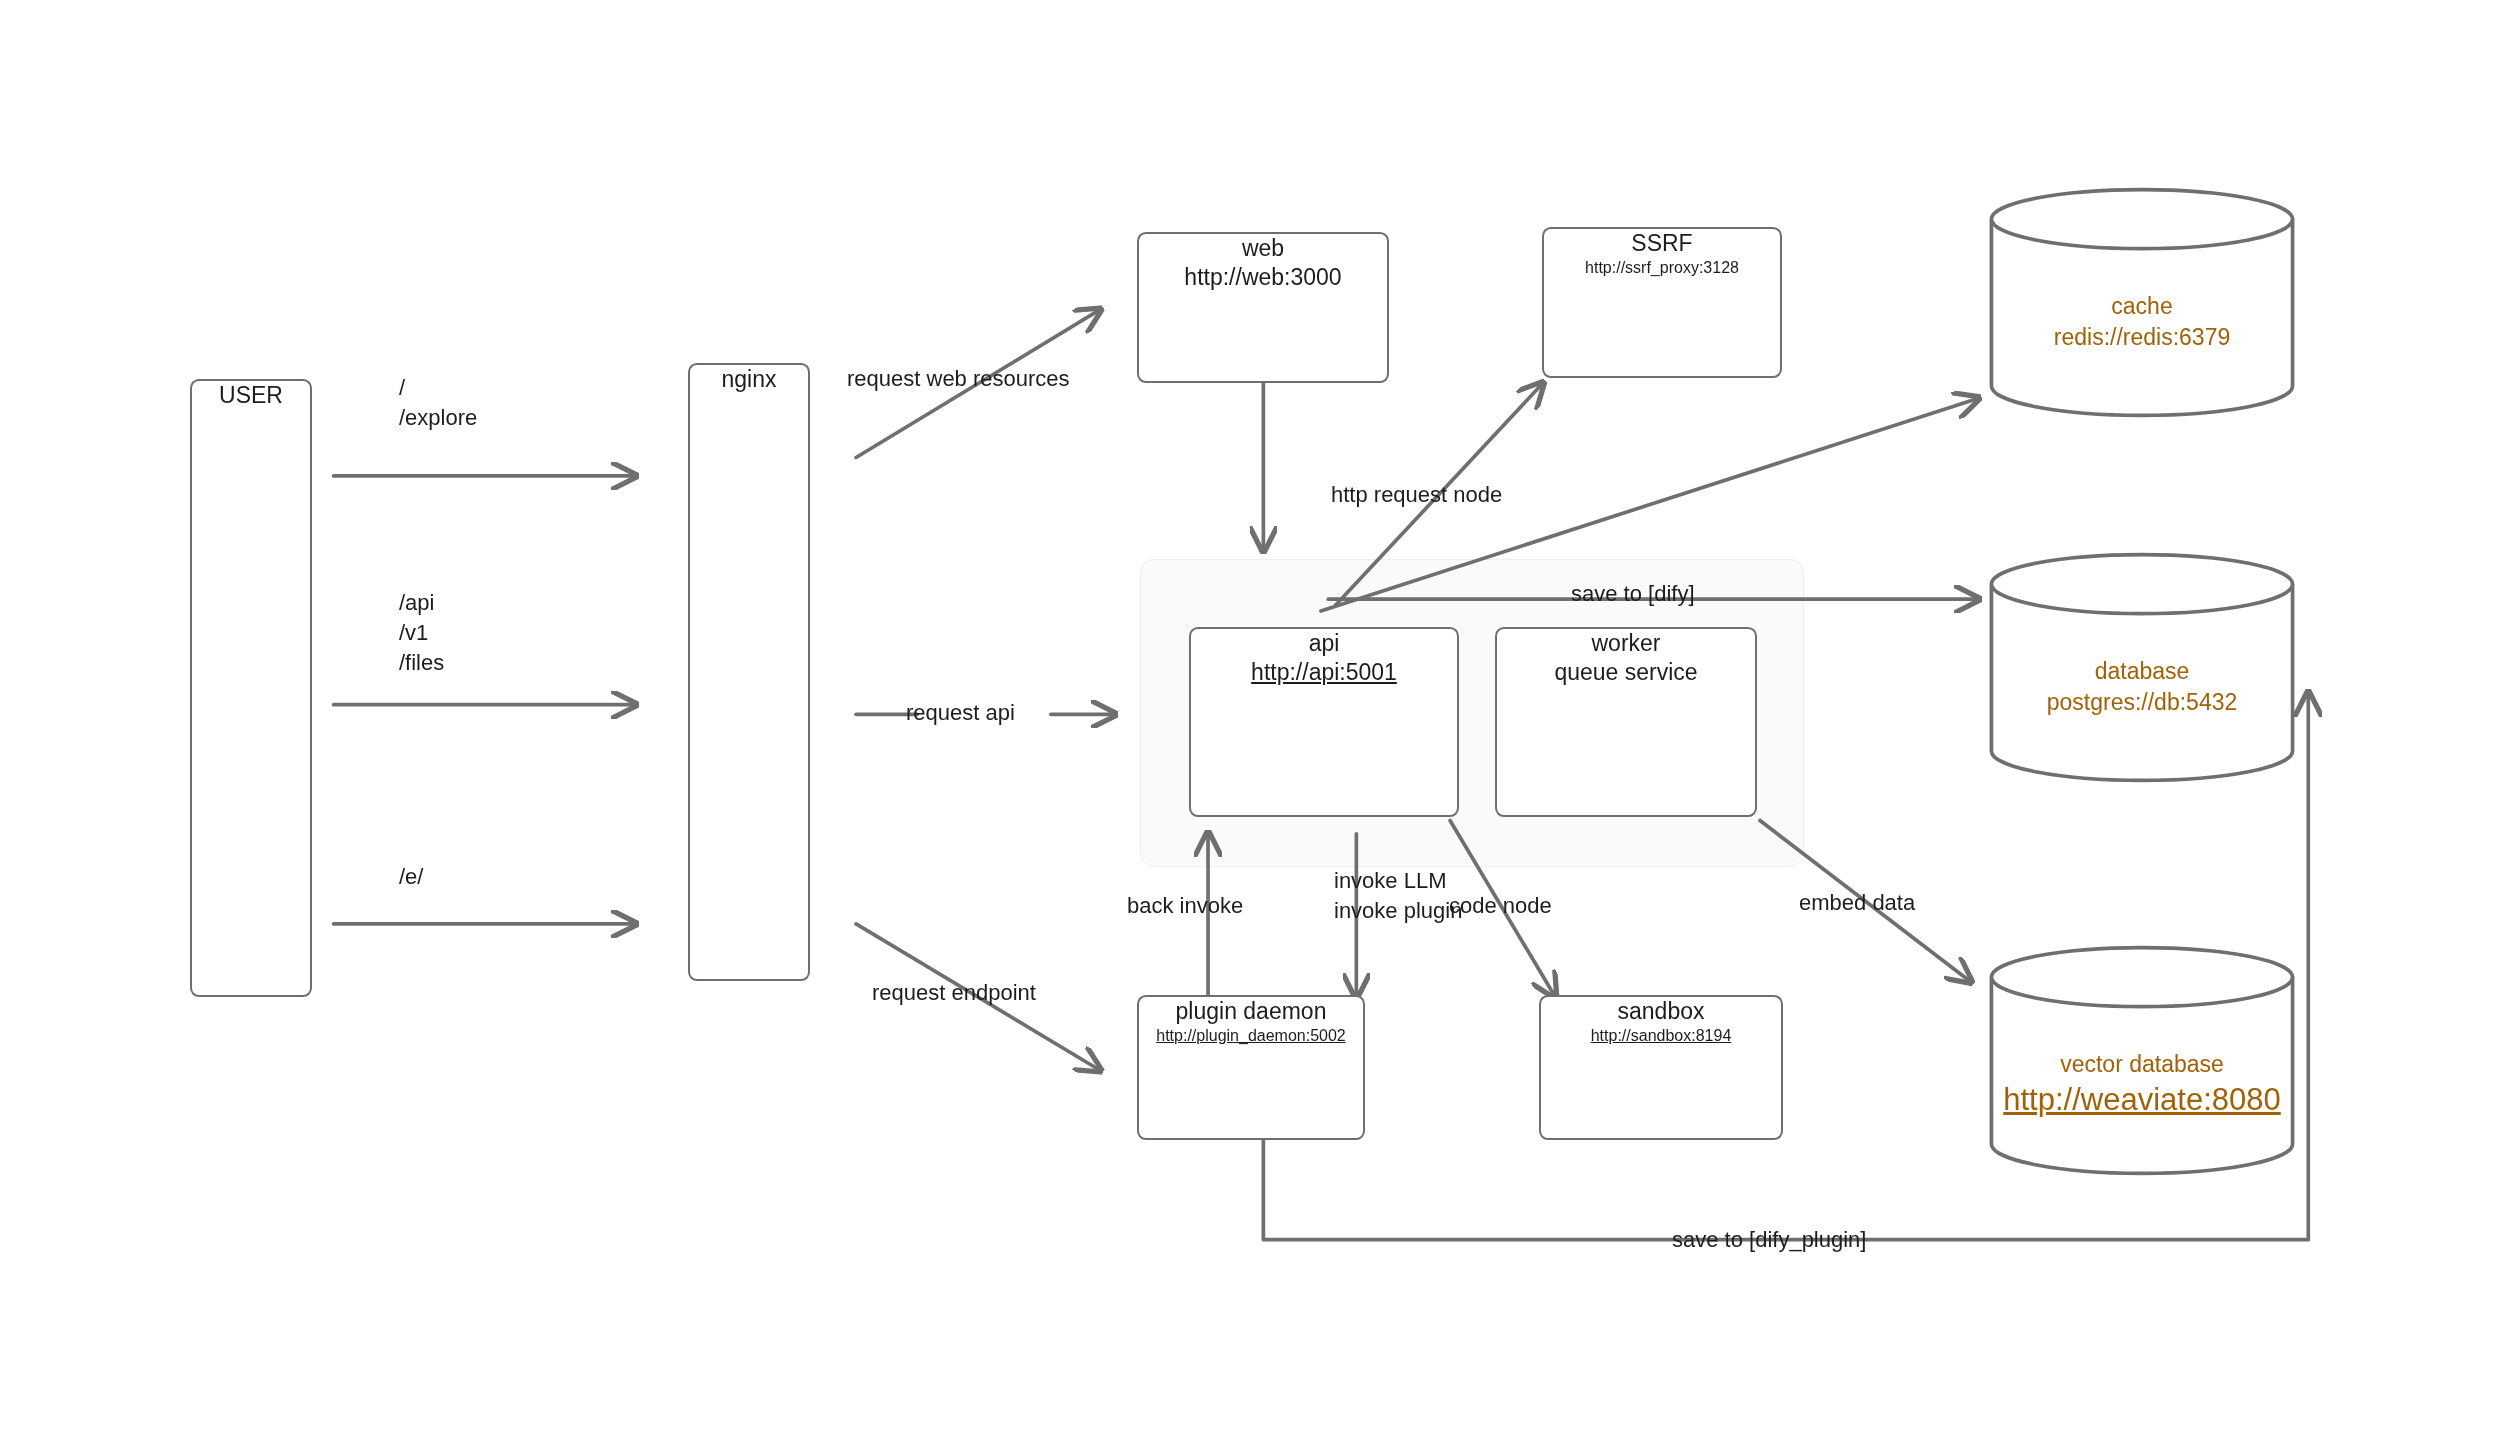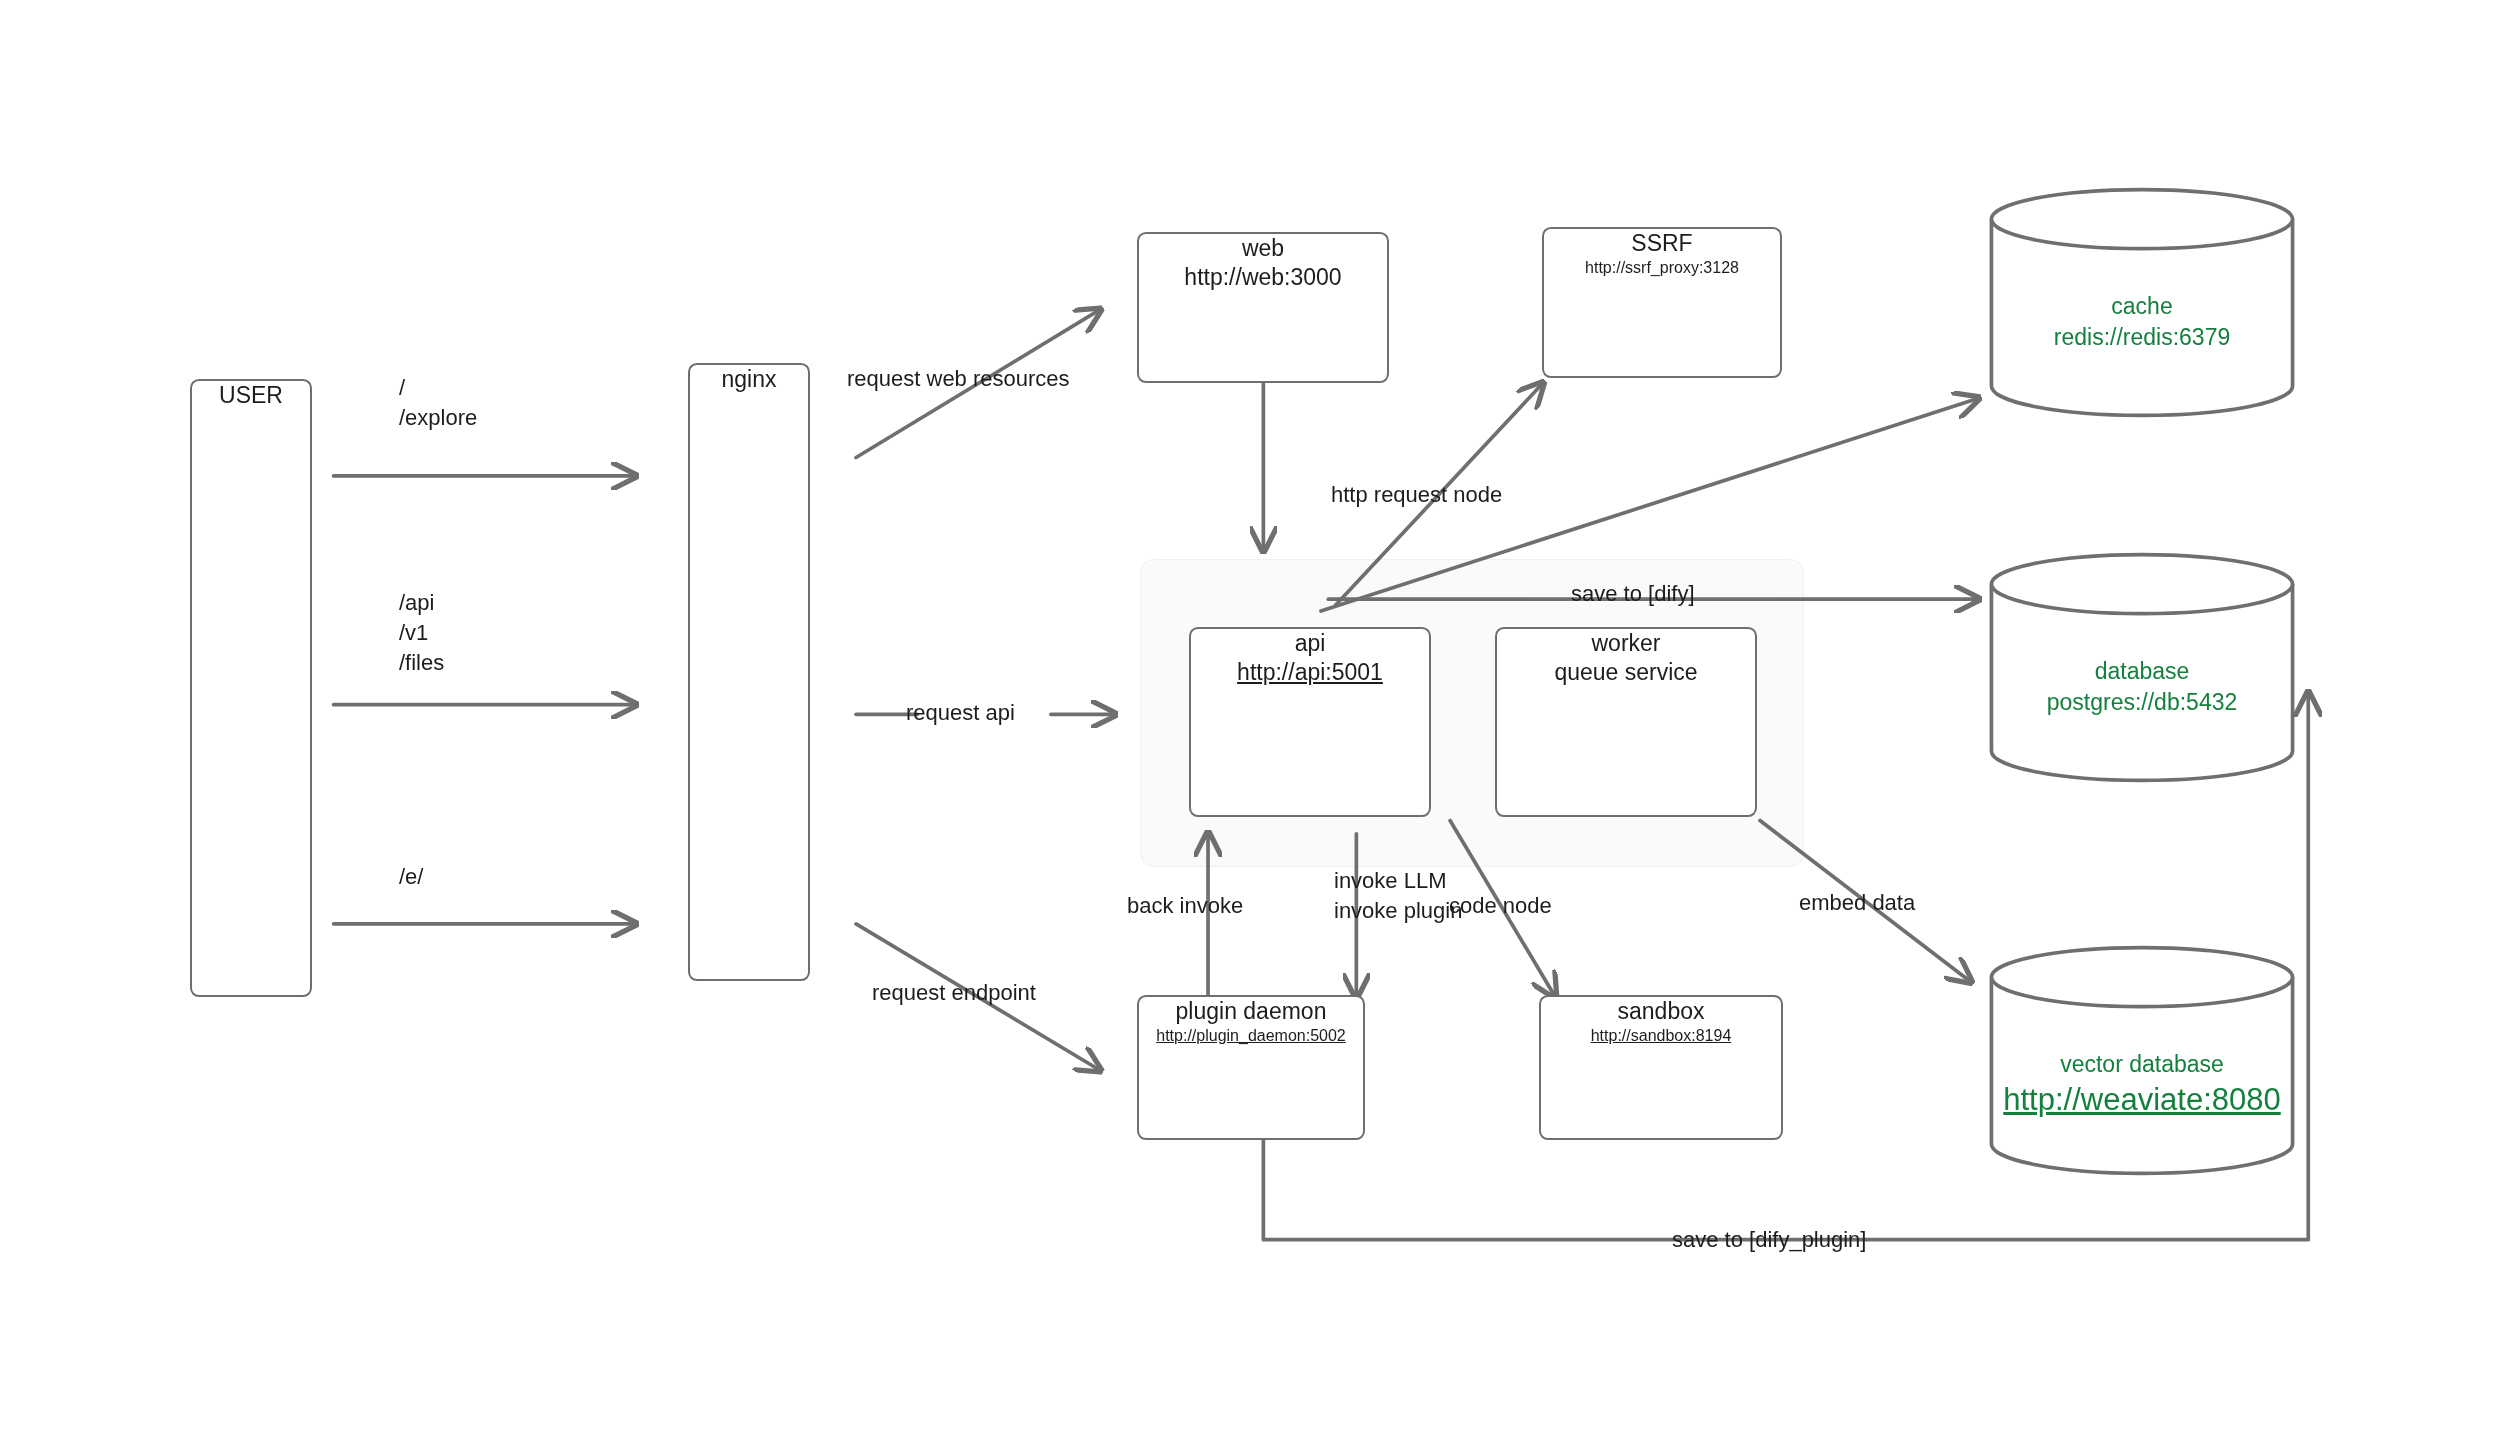--- a/index.html
+++ b/index.html
@@ -66,21 +66,21 @@
     background: #fafafa;
   }
   .cyl {
     position: absolute;
   }
   .cyl .cyl-text {
     position: absolute;
     left: 0;
     right: 0;
     text-align: center;
-    color: #15803d;
+    color: #a16207;
   }
 </style>
 </head>
 <body>
 
 <div id="canvas">
 
   <div class="group-box" style="left:1140px; top:559px; width:664px; height:308px;"></div>
 
   <svg class="layer" viewBox="0 0 3404 1965">
@@ -133,21 +133,21 @@
   <div class="node" style="left:1137px; top:232px; width:252px; height:151px;">
     <div class="line1">web</div>
     <div class="line2">http://web:3000</div>
   </div>
 
   <div class="node" style="left:1542px; top:227px; width:240px; height:151px;">
     <div class="line1">SSRF</div>
     <div class="small">http://ssrf_proxy:3128</div>
   </div>
 
-  <div class="node" style="left:1189px; top:627px; width:242px; height:190px;">
+  <div class="node" style="left:1189px; top:627px; width:270px; height:190px;">
     <div class="line1">api</div>
     <div class="line2 underline">http://api:5001</div>
   </div>
 
   <div class="node" style="left:1495px; top:627px; width:262px; height:190px;">
     <div class="line1">worker</div>
     <div class="line2">queue service</div>
   </div>
 
   <div class="node" style="left:1137px; top:995px; width:228px; height:145px;">

